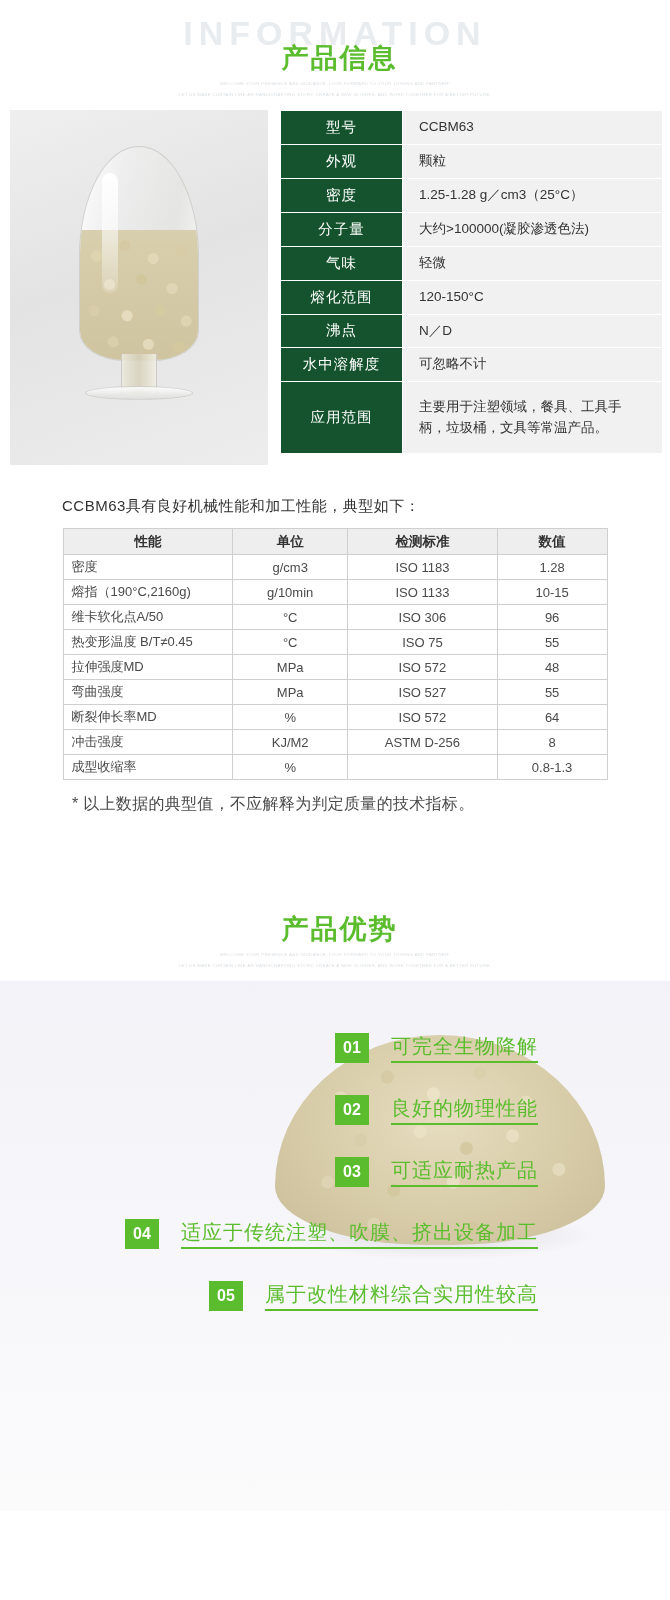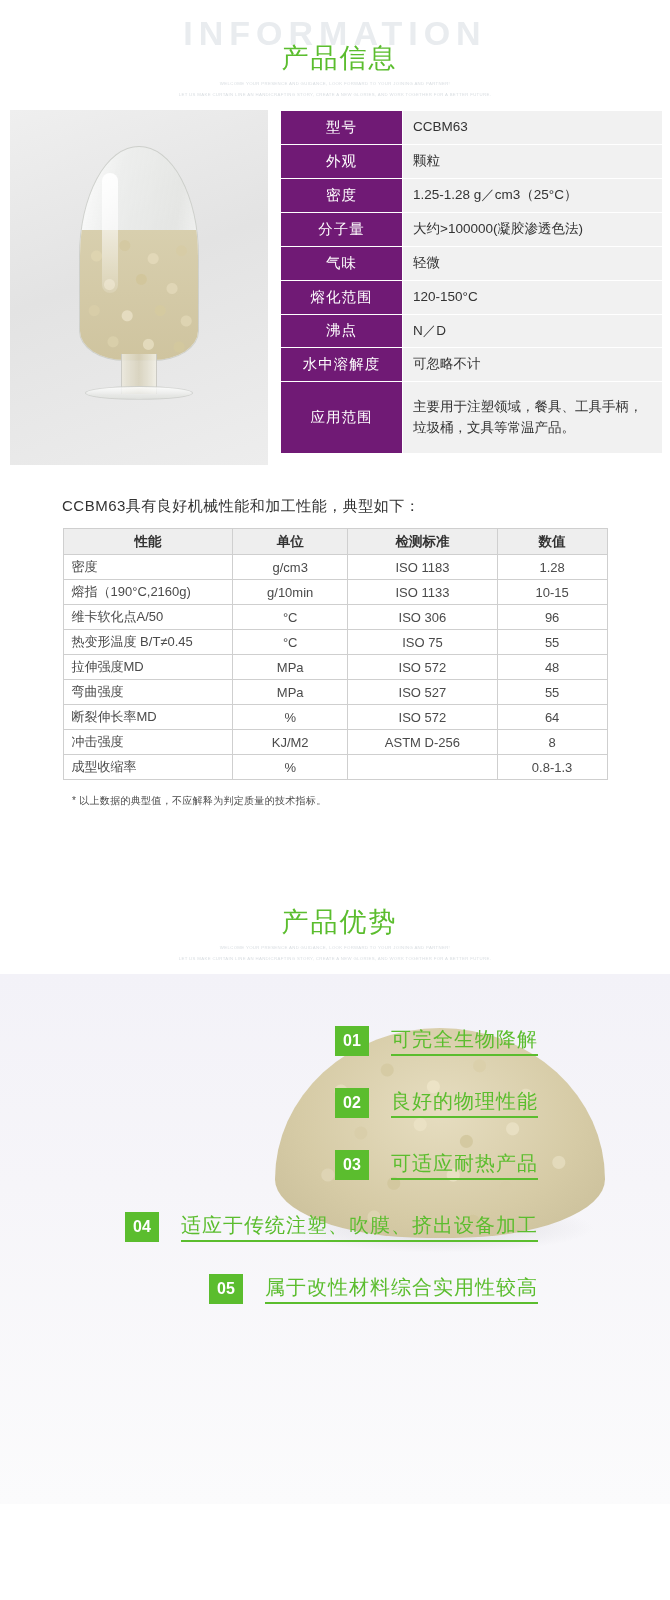--- a/index.html
+++ b/index.html
@@ -26,21 +26,21 @@
     letter-spacing: 6px;
     font-weight: bold;
     color: #e9ecef;
     white-space: nowrap;
     text-align: center;
   }
   .sec-title {
     position: absolute;
     top: 40px; left: 0; right: 16px;
     font-size: 27px;
-    font-weight: normal;
+    font-weight: bold;
     color: #5bbd2e;
     letter-spacing: 2px;
     margin-left: 25px;
   }
   .sec-sub1, .sec-sub2 {
     position: absolute;
     left: 0; right: 0;
     color: #d8dde1;
     white-space: nowrap;
     transform: scale(0.86);
@@ -130,32 +130,32 @@
 
   table.spec {
     border-collapse: collapse;
     width: 383px;
     margin-left: 12px;
     margin-top: 0;
   }
   table.spec td { border: 1px solid #ffffff; vertical-align: middle; }
   table.spec td.k {
     width: 122px;
-    background: #701a75;
+    background: #14532d;
     color: #fff;
     text-align: center;
     font-size: 14.5px;
     height: 32px;
     letter-spacing: 1px;
   }
   table.spec td.v {
     background: #f1f1f1;
     color: #333;
     font-size: 13.5px;
-    padding: 6px 10px;
+    padding: 6px 16px;
     line-height: 1.55;
   }
   table.spec tr.tall td.k { height: 72px; }
 
   
   .perf-wrap { padding: 32px 0 0 0; }
   .perf-lead {
     margin: 0 0 12px 62px;
     font-size: 15px;
     color: #333;
@@ -177,21 +177,21 @@
   }
   table.perf td {
     border: 1px solid #cfcfcf;
     height: 25px;
     text-align: center;
     color: #4a4a4a;
   }
   table.perf td.name { text-align: left; padding-left: 8px; }
   .perf-note {
     margin: 14px 0 0 72px;
-    font-size: 10px;
+    font-size: 16px;
     color: #4a4a4a;
     letter-spacing: .3px;
   }
 
   
   .adv-block {
     position: relative;
     width: 670px;
     height: 530px;
     background: linear-gradient(180deg, #f3f2f8 0%, #f6f5f9 40%, #fbfbfc 100%);

